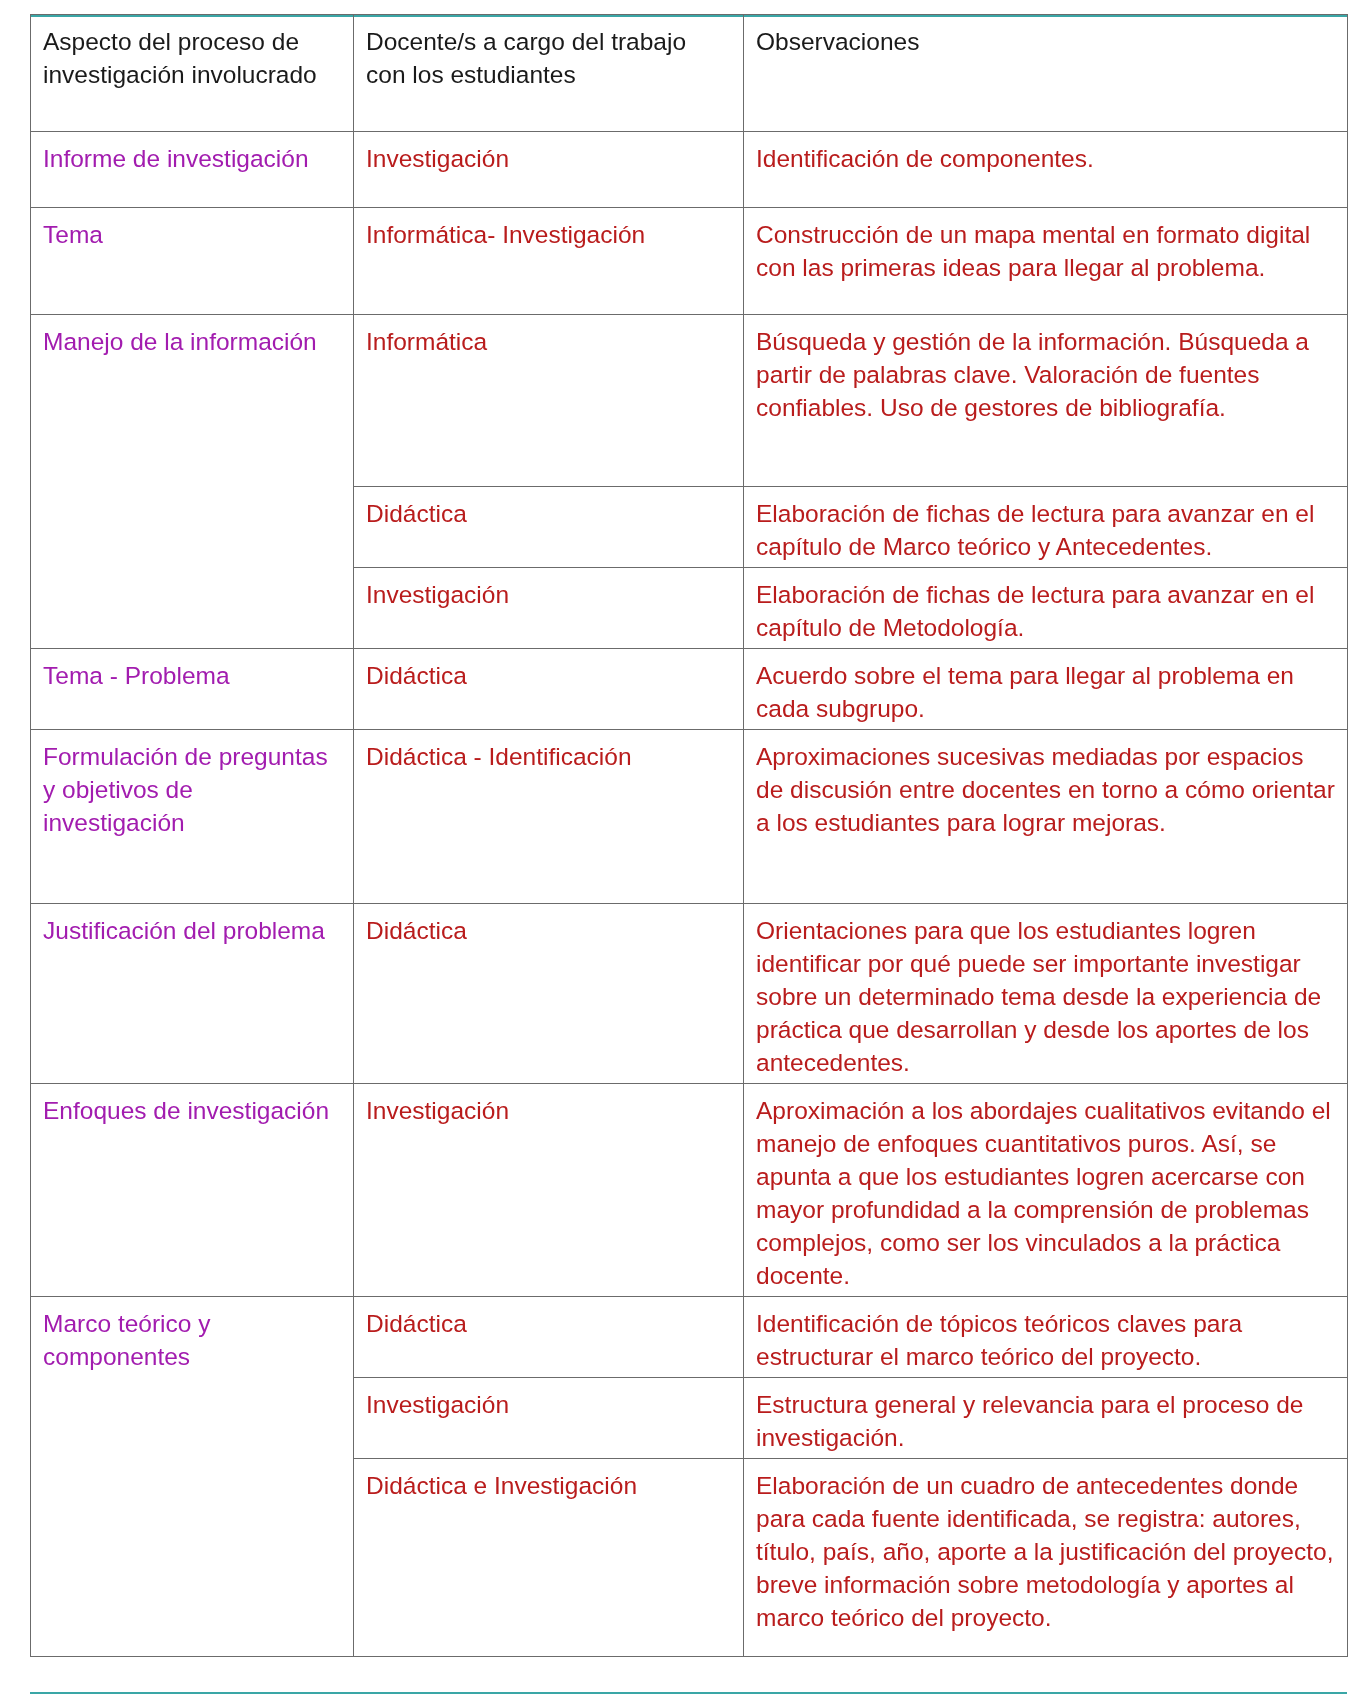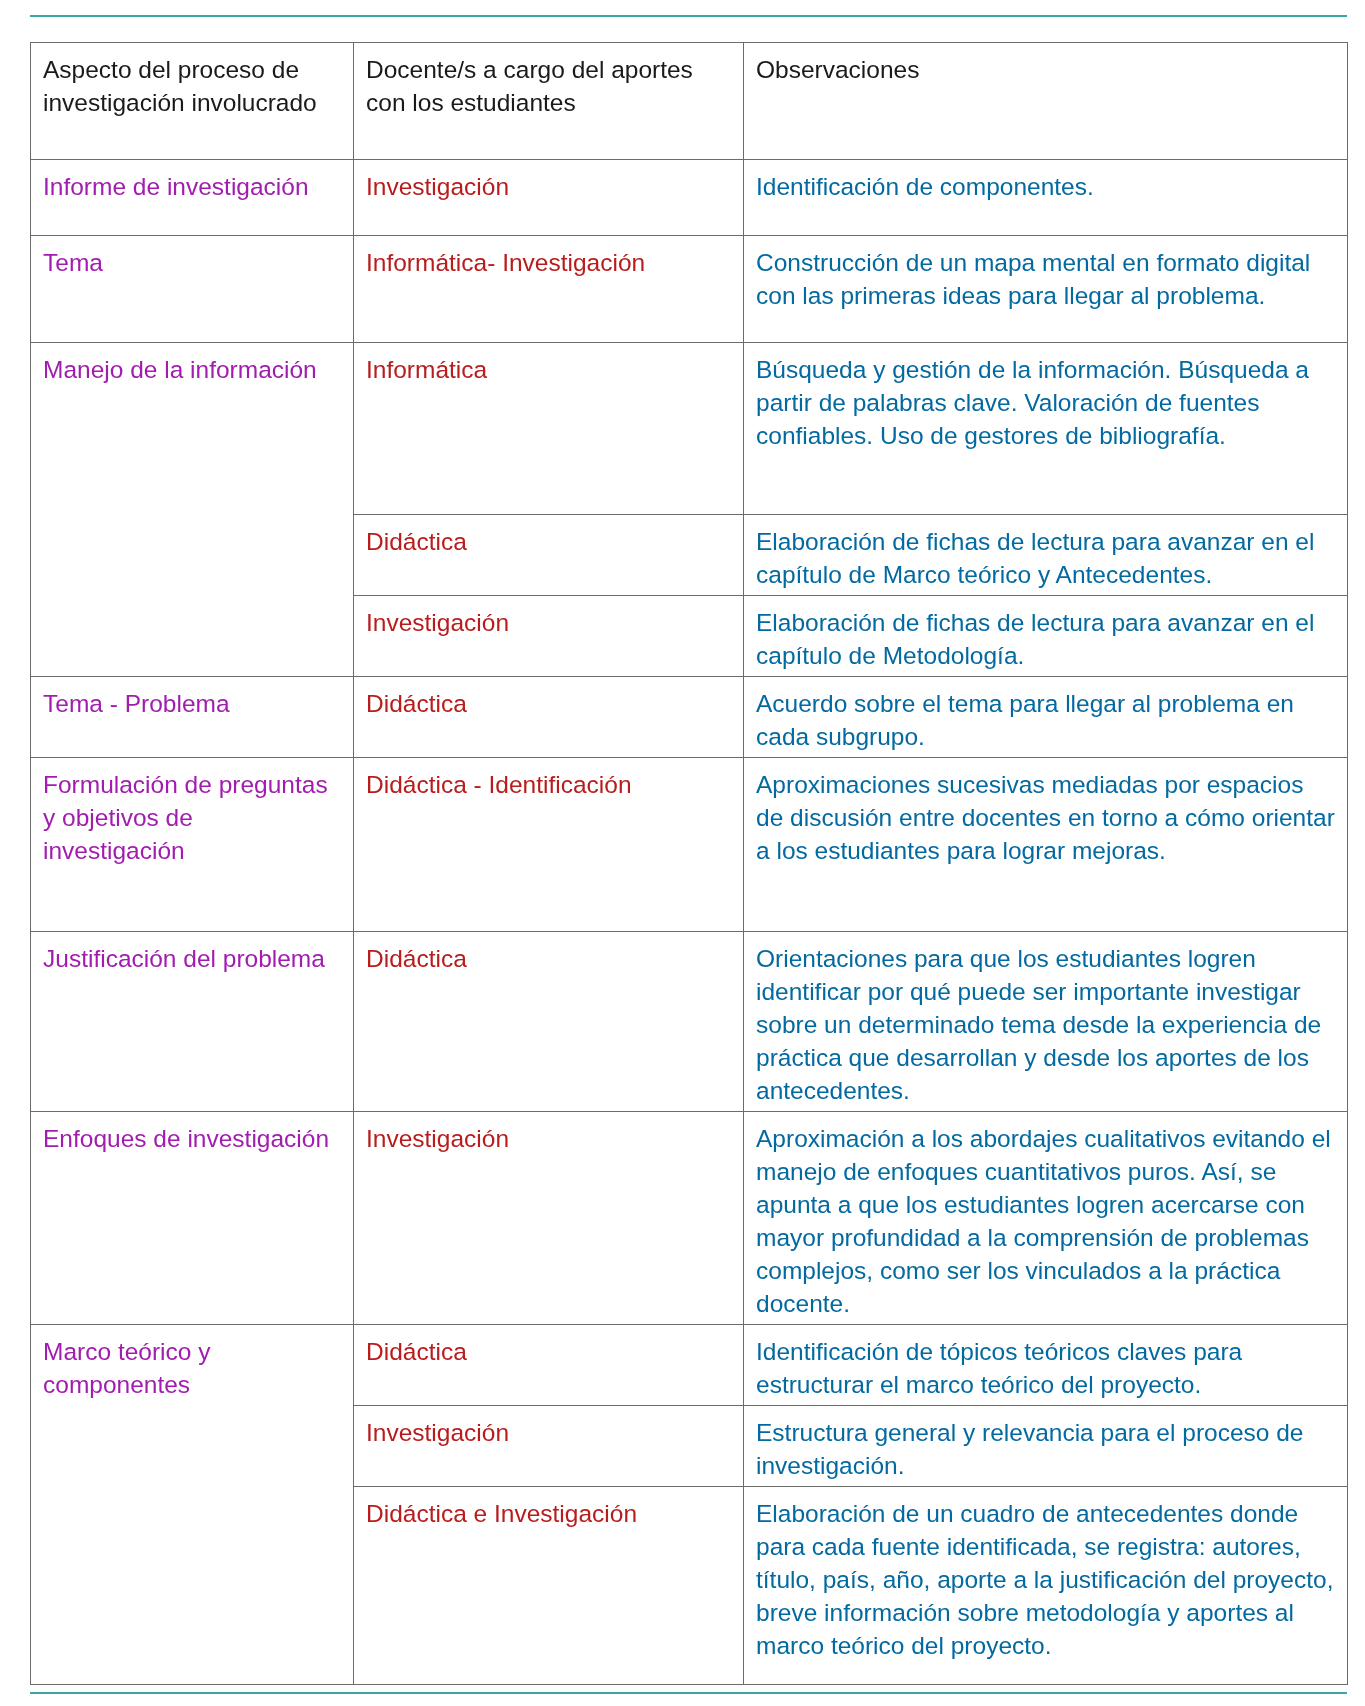--- a/index.html
+++ b/index.html
@@ -37,21 +37,21 @@
     width: 1317px;
     height: 2px;
     background: #3aa6a6;
   }
   .rule.top { top: 15px; }
   .rule.bottom { top: 1692px; }
 
   table.main {
     position: absolute;
     left: 30px;
-    top: 42px;
+    top: 14px;
     width: 1317px;
     border-collapse: collapse;
     table-layout: fixed;
   }
   table.main col.c1 { width: 323px; }
   table.main col.c2 { width: 390px; }
   table.main col.c3 { width: 604px; }
 
   table.main th, table.main td {
     border: 1.5px solid #6b6b6b;
@@ -62,21 +62,21 @@
     line-height: 33px;
     font-weight: normal;
   }
   table.main th {
     color: #1a1a1a;
     height: 102px;
   }
   td.aspect { color: #a21caf; }
   td.docente { color: #b91c1c; font-weight: 300; }
   td.obs {
-    color: #0369a1;
+    color: #b91c1c;
     text-align: justify;
     text-align-last: left;
     padding-right: 12px;
   }
 </style>
 </head>
 <body>
 
 <div class="caption-clip">
   <span class="caption-text"></span>
@@ -85,21 +85,21 @@
 
 <table class="main">
   <colgroup>
     <col class="c1">
       <col class="c2">
       <col class="c3">
   </colgroup>
   <thead>
     <tr>
       <th>Aspecto del proceso de investigación involucrado</th>
-      <th>Docente/s a cargo del aportes con los estudiantes</th>
+      <th>Docente/s a cargo del trabajo con los estudiantes</th>
       <th>Observaciones</th>
     </tr>
   </thead>
   <tbody id="table-body">
 
     <tr style="height:76px">
       <td class="aspect" rowspan="1">Informe de investigación</td>
       <td class="docente">Investigación</td>
       <td class="obs">Identificación de componentes.</td>
     </tr>

